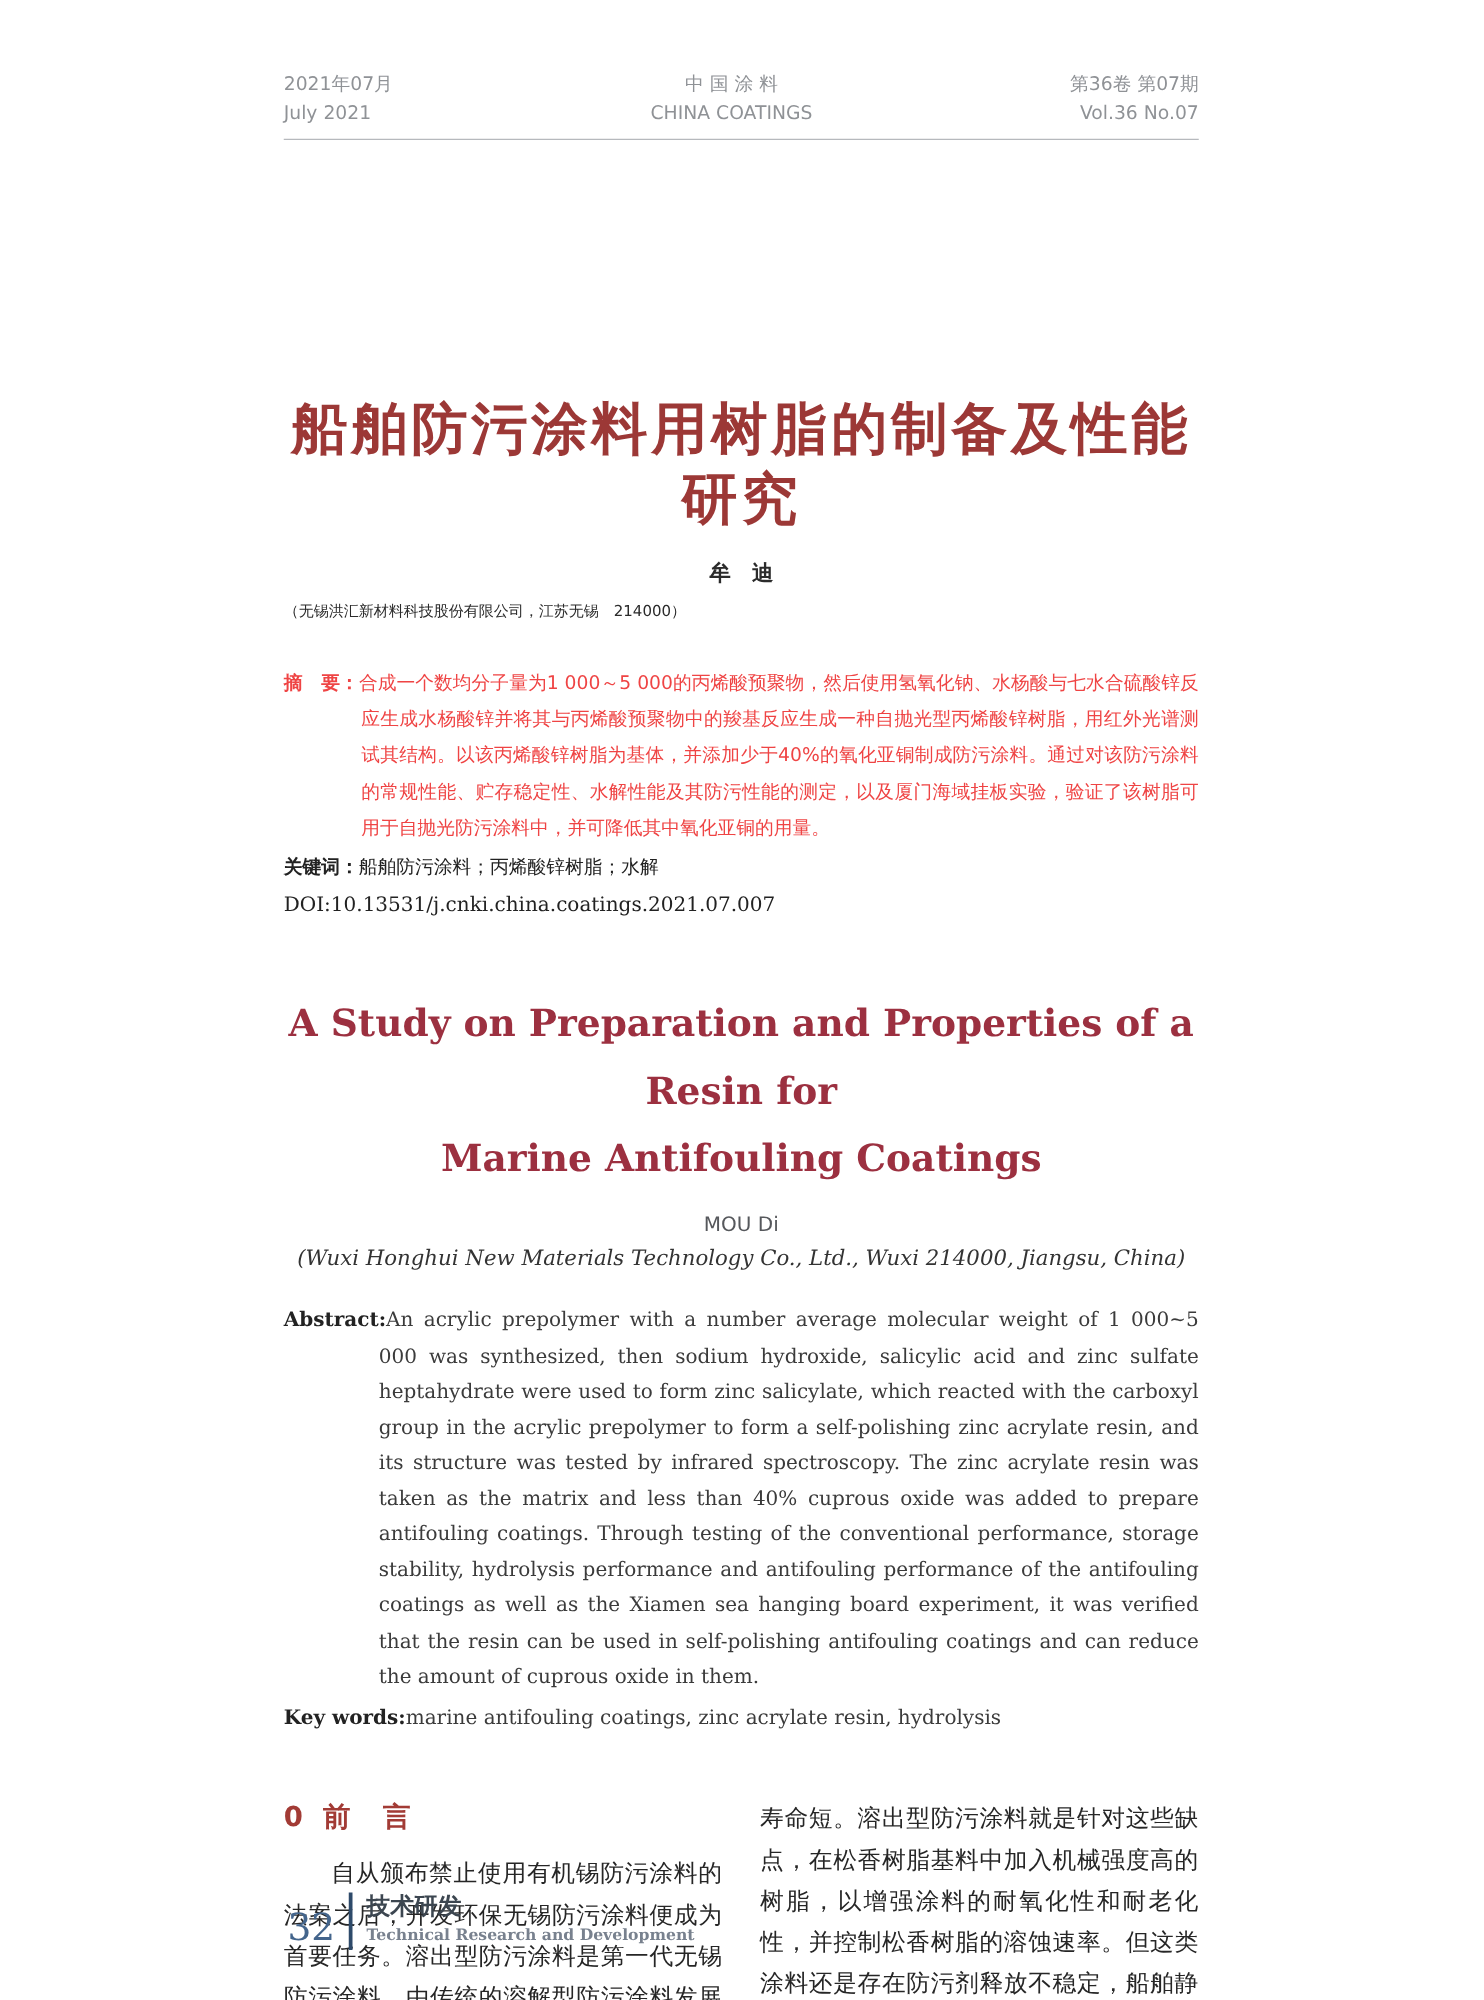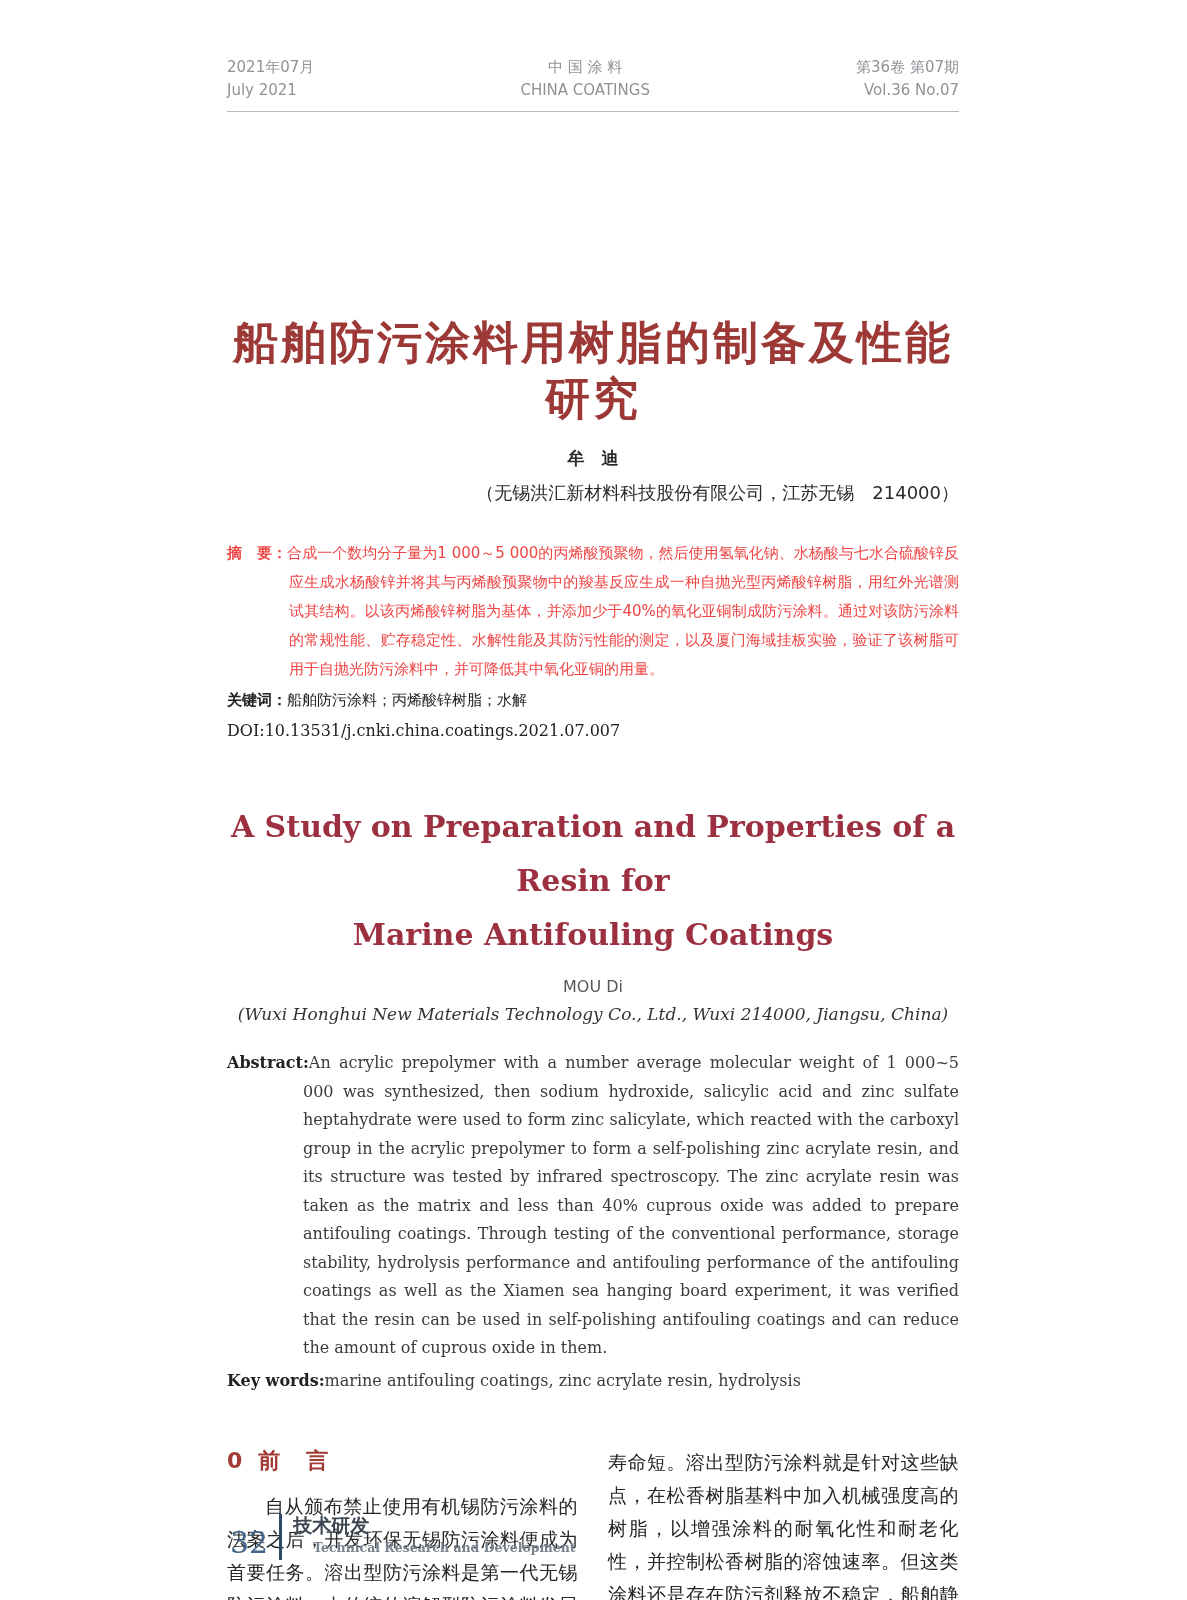--- a/index.html
+++ b/index.html
@@ -12,21 +12,21 @@
   
   .jhead{display:flex;justify-content:space-between;align-items:flex-end;
     color:#8f9296;font-size:15px;line-height:1.55;}
   .jhead .c{text-align:center;}
   .jhead .r{text-align:right;}
   .jhead-rule{border:none;border-top:1.5px solid #b6b9bd;margin:8px 0 0 0;}
   
   .title-cn{margin:203px 0 0 0;text-align:center;font-weight:700;
     font-size:45px;letter-spacing:3px;color:#9c3836;line-height:1.25;}
   .author-cn{margin-top:20px;text-align:center;font-size:17px;color:#2b2b2b;font-weight:600;}
-  .affil-cn{margin-top:11px;text-align:right;font-size:18px;color:#2b2b2b;}
+  .affil-cn{margin-top:11px;text-align:left;font-size:12px;color:#2b2b2b;}
   
   .abs-cn{margin-top:34px;font-size:15px;line-height:29px;color:#ef4444;
     text-align:justify;padding-left:62px;text-indent:-62px;}
   .abs-cn .lbl{font-weight:700;}
   .kw-cn{margin-top:7px;font-size:15px;color:#222;}
   .kw-cn .lbl{font-weight:700;}
   .meta-row{display:flex;margin-top:13px;font-size:15px;color:#222;}
   .meta-row .m1{width:35.5%;}
   .meta-row .m2{flex:1;}
   .meta-row .m3{text-align:right;}
@@ -59,21 +59,21 @@
   
   .fn-rule{border:none;border-top:1px solid #9aa0a6;margin:15px 0 0 0;}
   .footnote{margin-top:8px;font-size:15px;color:#3f3f3f;line-height:30px;}
   
   .pfoot{position:absolute;left:136px;bottom:40px;display:flex;align-items:flex-start;}
   .pfoot .pno{font-family:"DejaVu Serif",serif;font-size:30px;color:#44658c;
     margin-right:11px;align-self:flex-end;}
   .pfoot .bar{width:3px;height:46px;background:#2e4a6a;margin-right:11px;}
   .pfoot .col-cn{font-size:19px;font-weight:700;color:#3c4650;line-height:1.2;}
   .pfoot .col-en{font-family:"DejaVu Serif",serif;font-weight:600;
-    font-size:12.5px;color:#78818e;margin-top:3px;margin-left:20px;}
+    font-size:12.5px;color:#78818e;margin-top:3px;}
 </style>
 </head>
 <body>
 
 <div class="page">
 
   <div class="jhead">
     <div class="l">
       <div>2021年07月</div>
       <div>July 2021</div>

